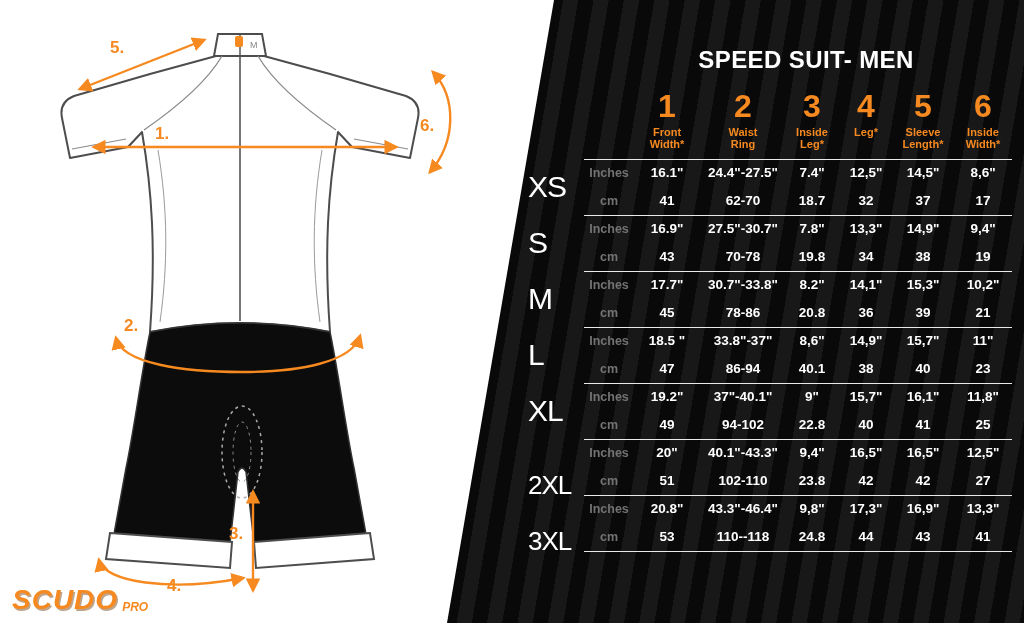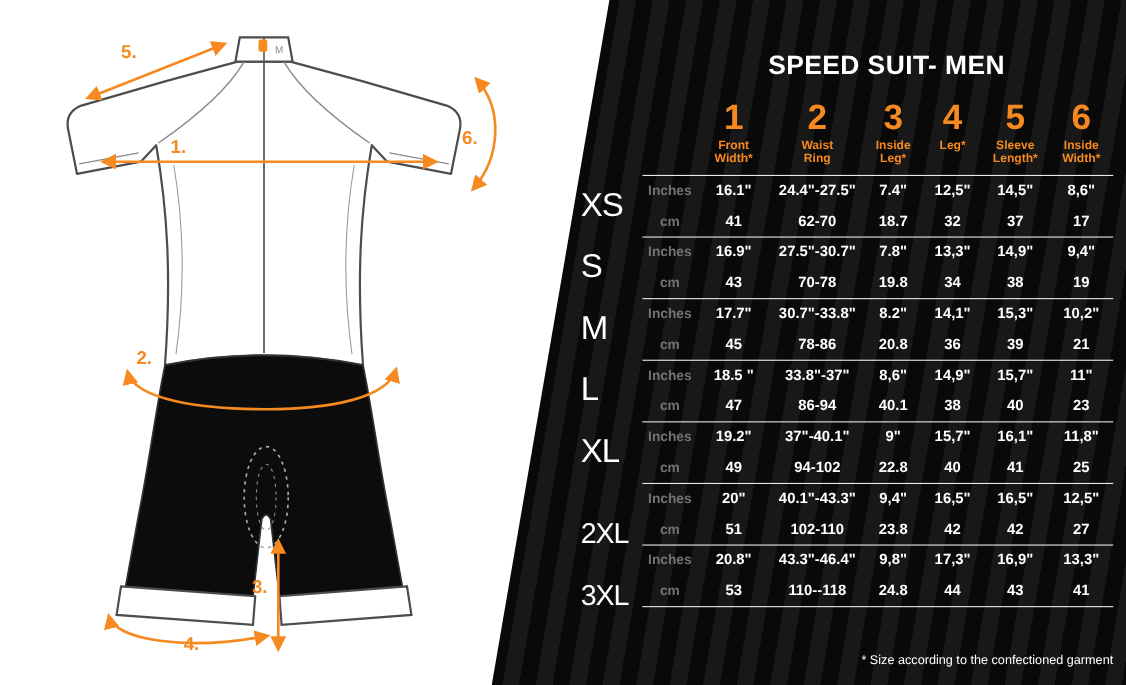--- a/index.html
+++ b/index.html
@@ -108,20 +108,24 @@
       <g font-size="17" font-weight="bold" fill="#f6891f">
         <text x="155" y="139">1.</text>
         <text x="124" y="331">2.</text>
         <text x="229" y="539">3.</text>
         <text x="167" y="591">4.</text>
         <text x="110" y="53">5.</text>
         <text x="420" y="131">6.</text>
       </g>
     </svg>
 
+    <div class="logo">
+      <span class="brand">SCUDO</span>
+        <span class="pro">PRO</span>
+    </div>
   </div>
 
   <div class="right-panel"></div>
 
   <div class="chart-title">SPEED SUIT- MEN</div>
 
   <div class="size-table">
     <div class="thead" id="table-header">
       <div class="spacer"></div>
       <div class="spacer"></div>
@@ -268,15 +272,14 @@
           <div class="value-cell">53</div>
           <div class="value-cell">110--118</div>
           <div class="value-cell">24.8</div>
           <div class="value-cell">44</div>
           <div class="value-cell">43</div>
           <div class="value-cell">41</div>
         </div>
       </div>
   </div>
 
-  <div class="footnote">* Size according to the confectioned garment</div>
 
 </div>
 
 </body></html>

